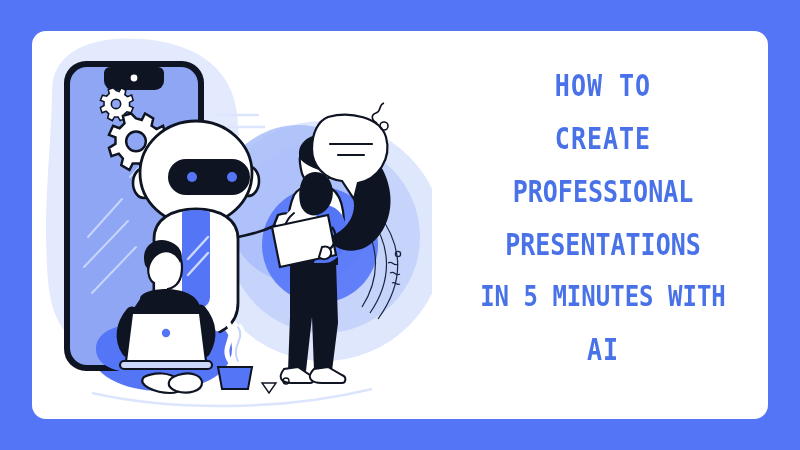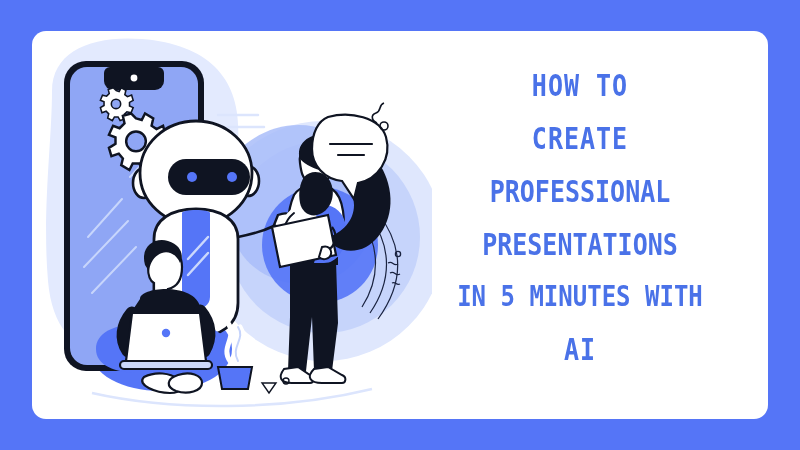--- a/index.html
+++ b/index.html
@@ -35,21 +35,21 @@
     position: absolute;
     left: 0px;
     top: 0px;
     width: 400px;
     height: 388px;
   }
 
   
   #headline {
     position: absolute;
-    left: 383px;
+    left: 406px;
     top: 34px;
     width: 330px;
     height: 330px;
     display: flex;
     flex-direction: column;
     align-items: center;
     justify-content: flex-start;
   }
 
   .hl {

